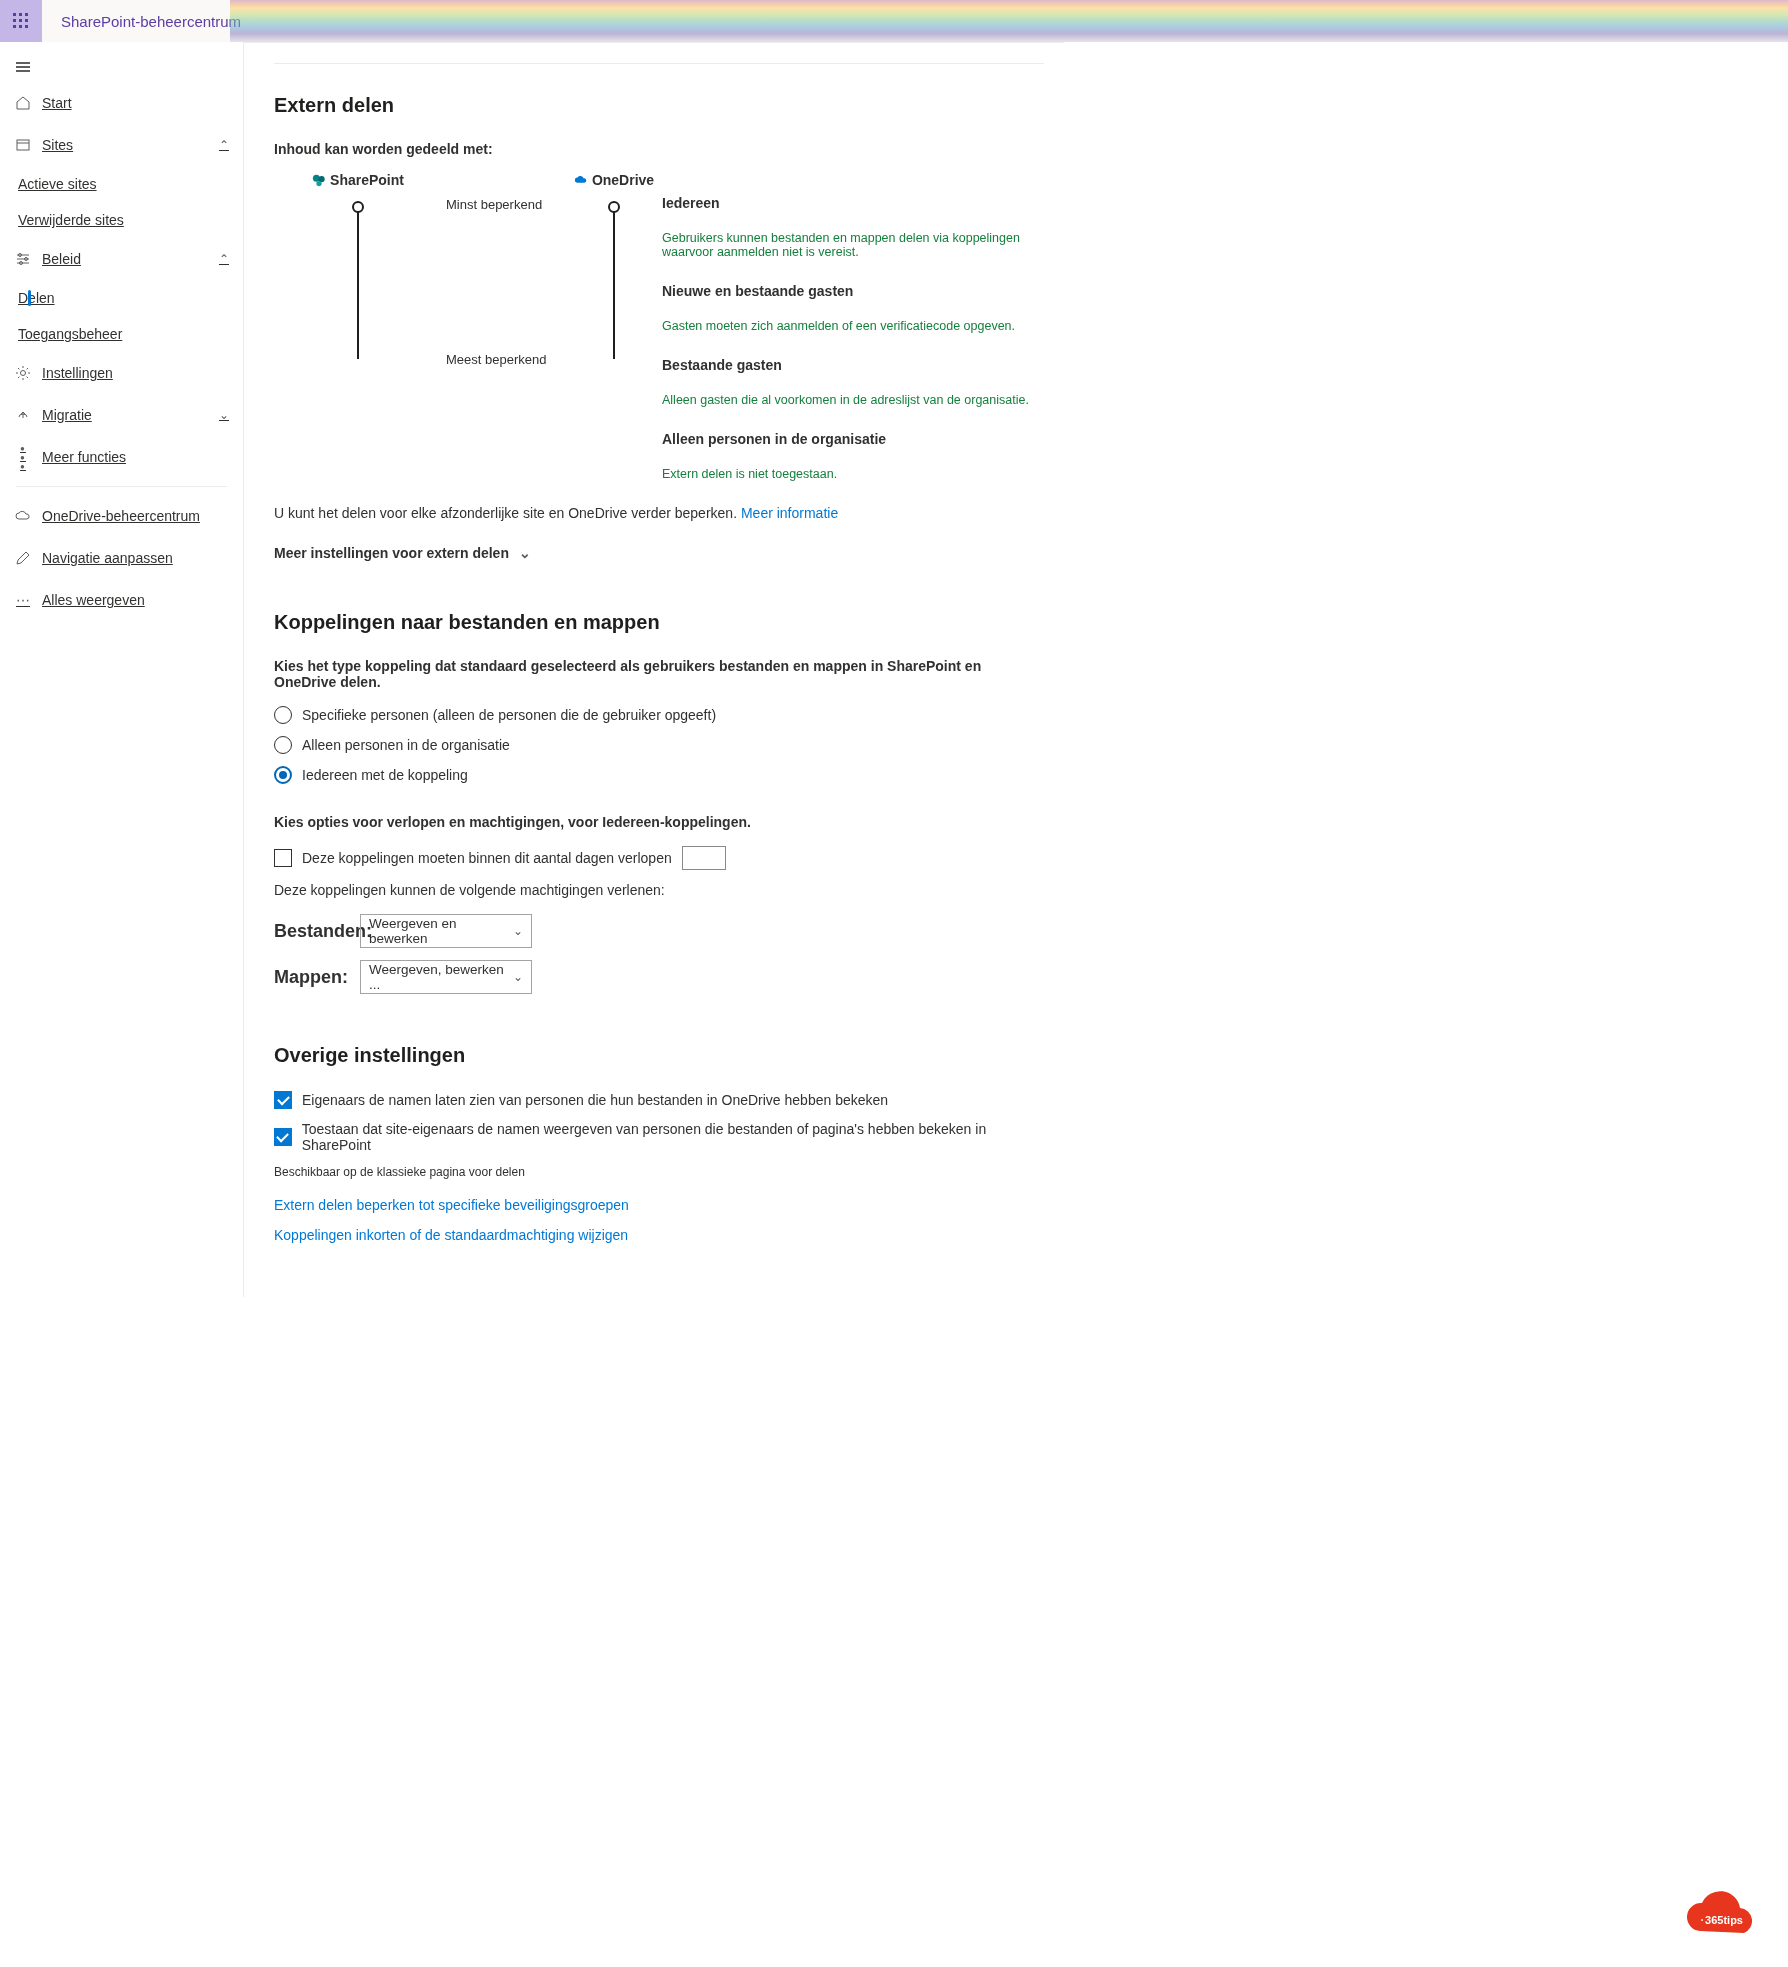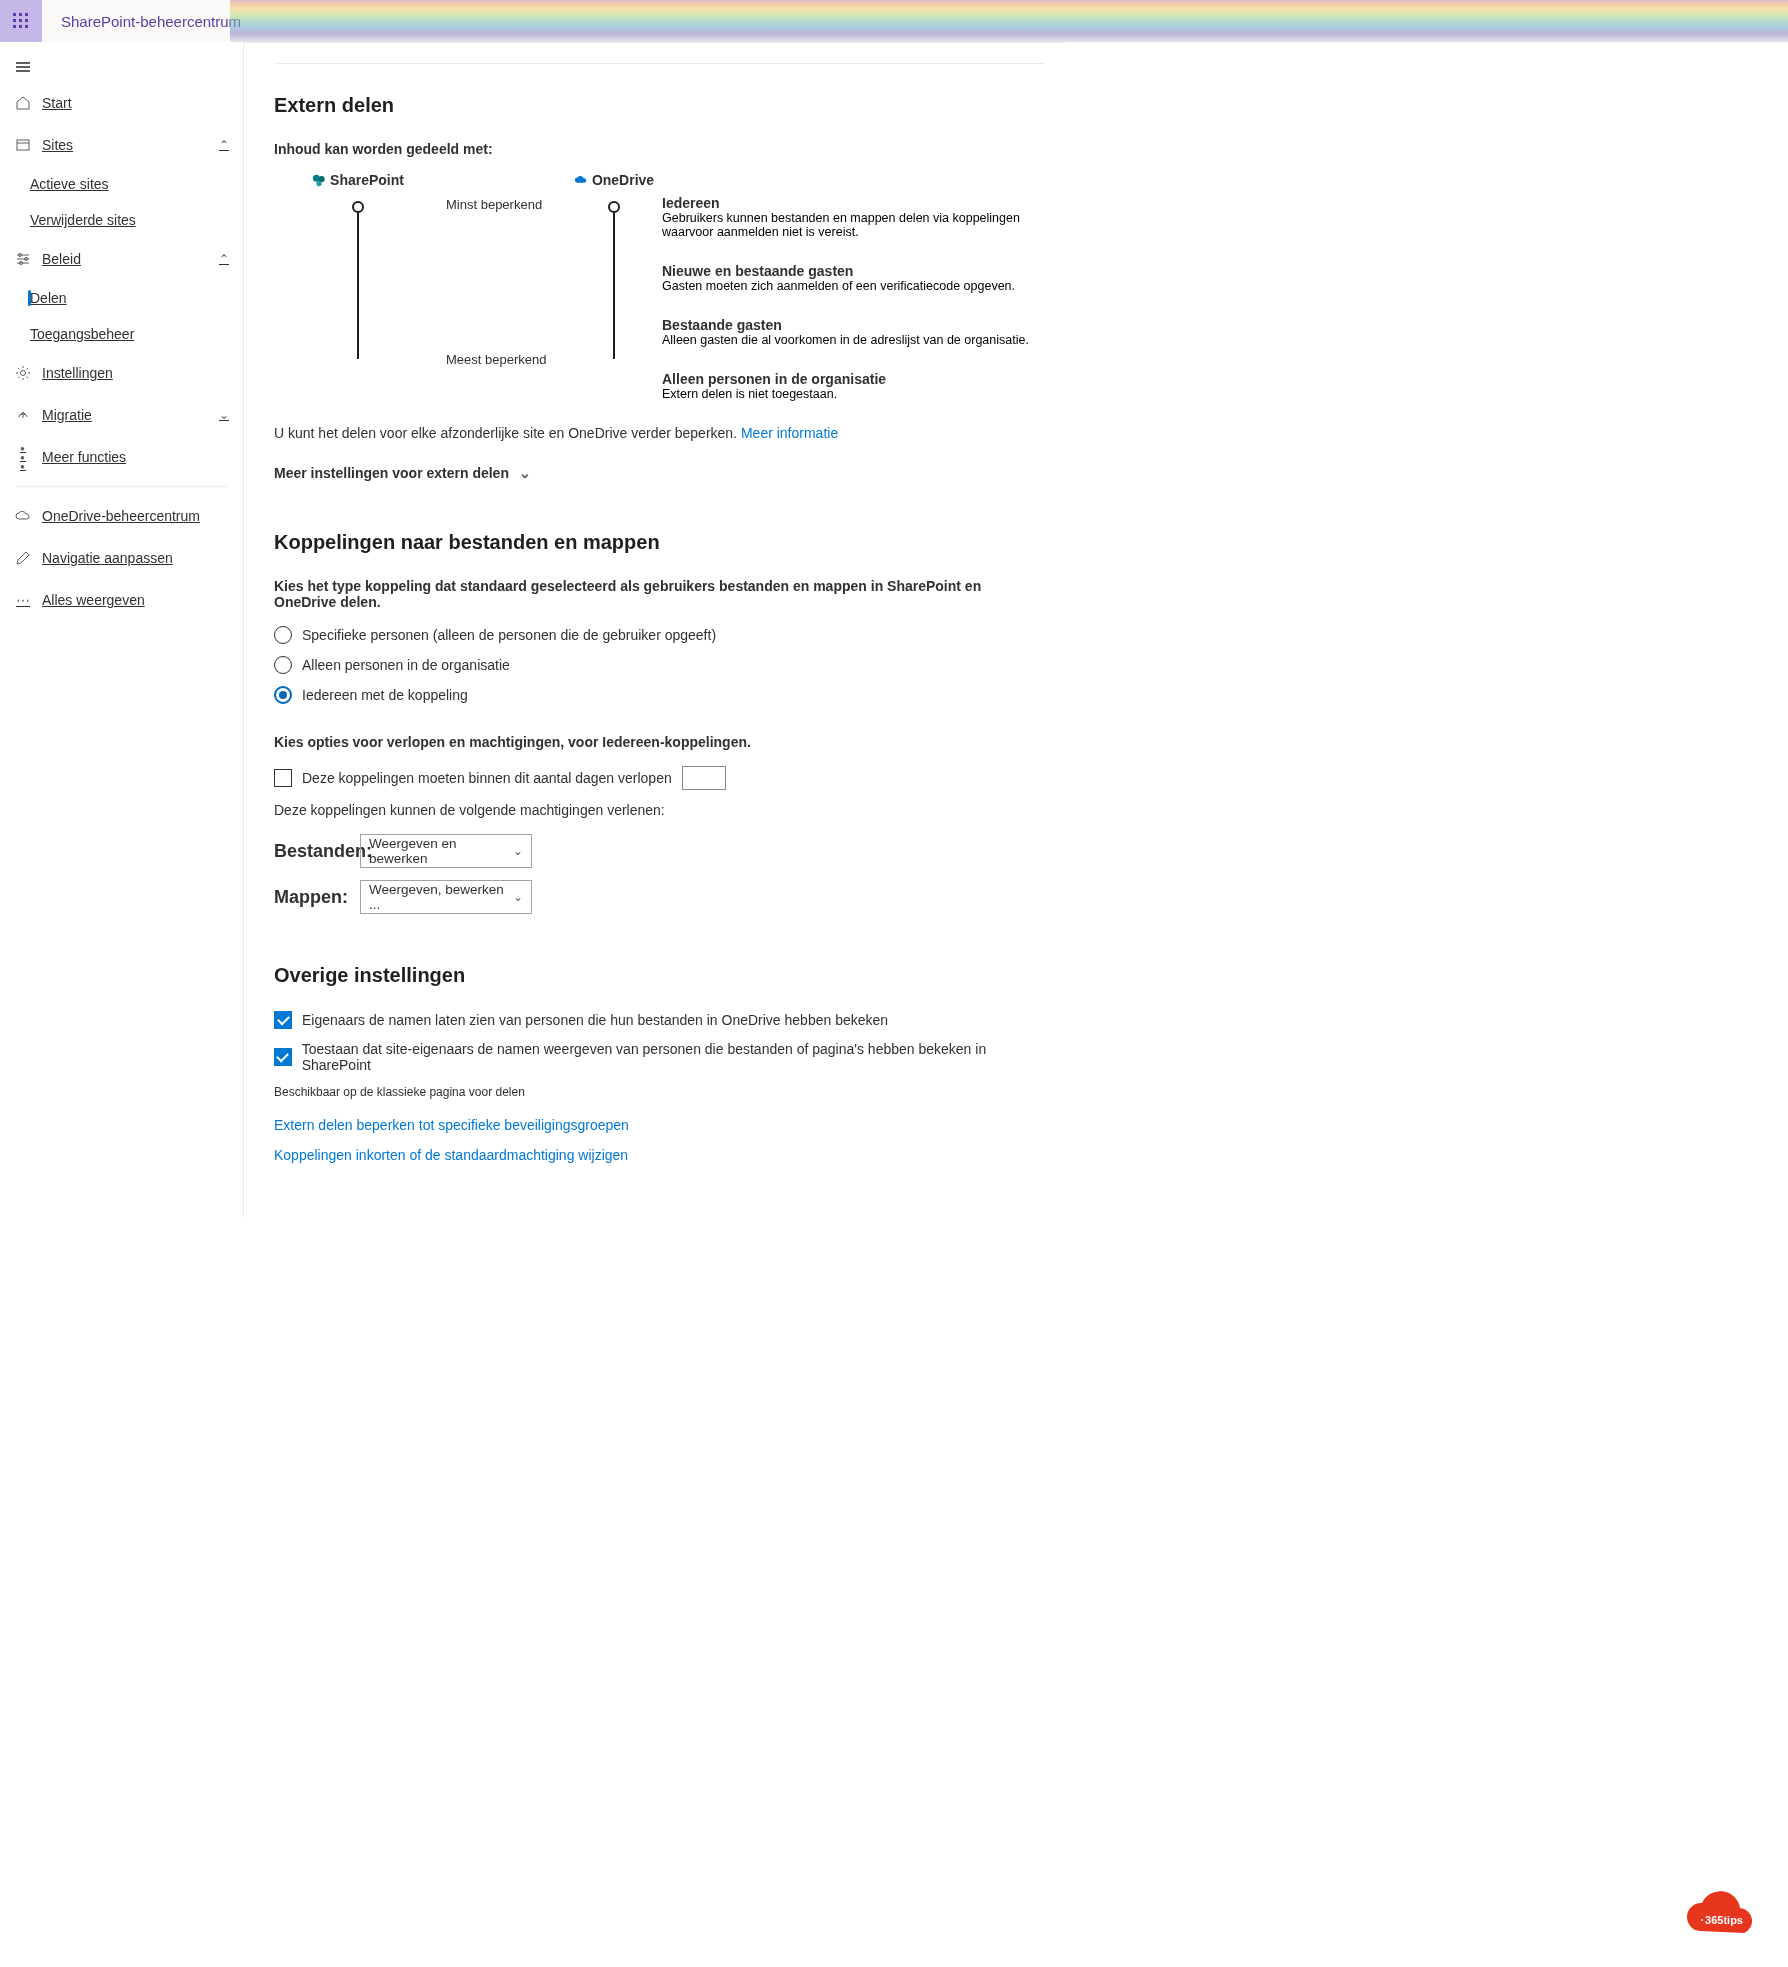--- a/index.html
+++ b/index.html
@@ -65,21 +65,21 @@
 }
 .nav-item .icon {
   width: 18px; height: 18px;
   margin-right: 10px;
   display: flex; align-items: center; justify-content: center;
   color: #605e5c;
 }
 .nav-item .label { flex: 1; font-size: 14px; }
 .nav-item .chev { color: #605e5c; font-size: 12px; }
 .nav-sub {
-  padding-left: 30px;
+  padding-left: 18px;
   font-size: 14px;
   color: #323130;
   height: 36px;
 }
 .nav-sub.active {
   position: relative;
 }
 .nav-sub.active::before {
   content: "";
   position: absolute;
@@ -131,21 +131,21 @@
   width: 120px; display: flex; flex-direction: column;
   justify-content: space-between;
   margin-top: 28px; height: 170px;
   font-size: 13px; color: #323130;
 }
 .level-desc {
   display: flex; flex-direction: column; gap: 24px;
   margin-top: 26px; flex: 1;
 }
 .level-row .lvl-title { font-weight: 600; font-size: 14px; }
-.level-row .lvl-sub { font-size: 12.5px; color: #000000; margin-top: 0; }
+.level-row .lvl-sub { font-size: 12.5px; color: #15803d; margin-top: 20px; }
 .note { margin-top: 24px; font-size: 14px; color: #323130; }
 .note a { color: #0078d4; text-decoration: none; }
 .expander {
   display: flex; align-items: center; gap: 10px;
   font-weight: 600; margin-top: 24px; cursor: pointer;
 }
 .expander .chev { color: #605e5c; }
 .desc { font-size: 14px; margin-bottom: 16px; }
 .radio-row {
   display: flex; align-items: center; gap: 10px;

